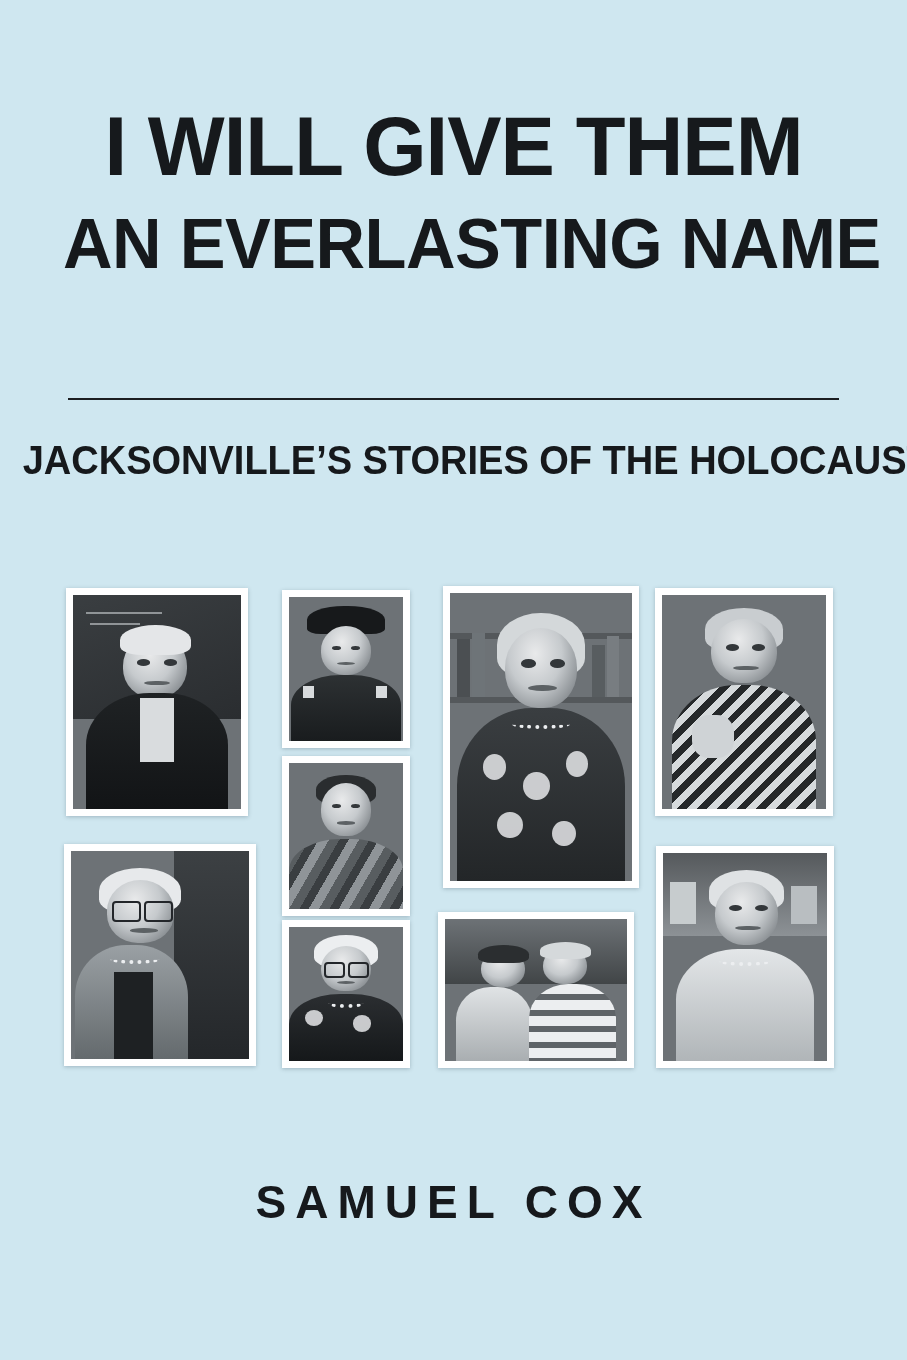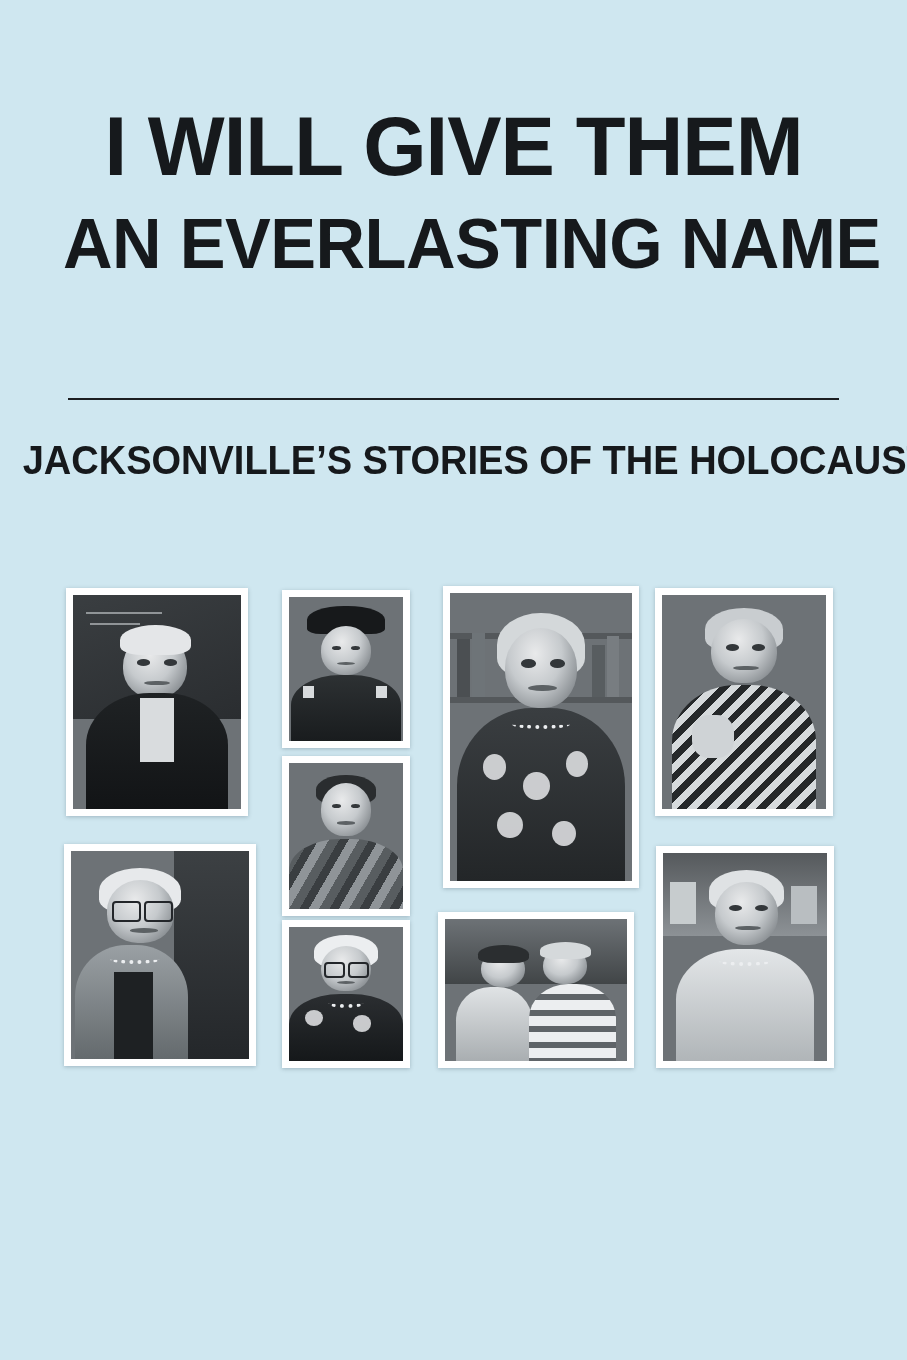--- a/index.html
+++ b/index.html
@@ -337,14 +337,15 @@
         <div class="eye" style="left:40%; top:25%;"></div>
         <div class="eye" style="left:56%; top:25%;"></div>
         <div class="mouth" style="left:44%; top:35%;"></div>
         <div class="body" style="left:8%; top:46%; width:84%; height:54%; background:linear-gradient(180deg,#e3e6e8 0%, #b0b5b8 100%);"></div>
         <div class="necklace" style="left:34%; top:50%; width:32%;"></div>
       </div>
     </div>
 
   </div>
 
+  <div class="author">SAMUEL COX</div>
 
 </div>
 
 </body></html>

